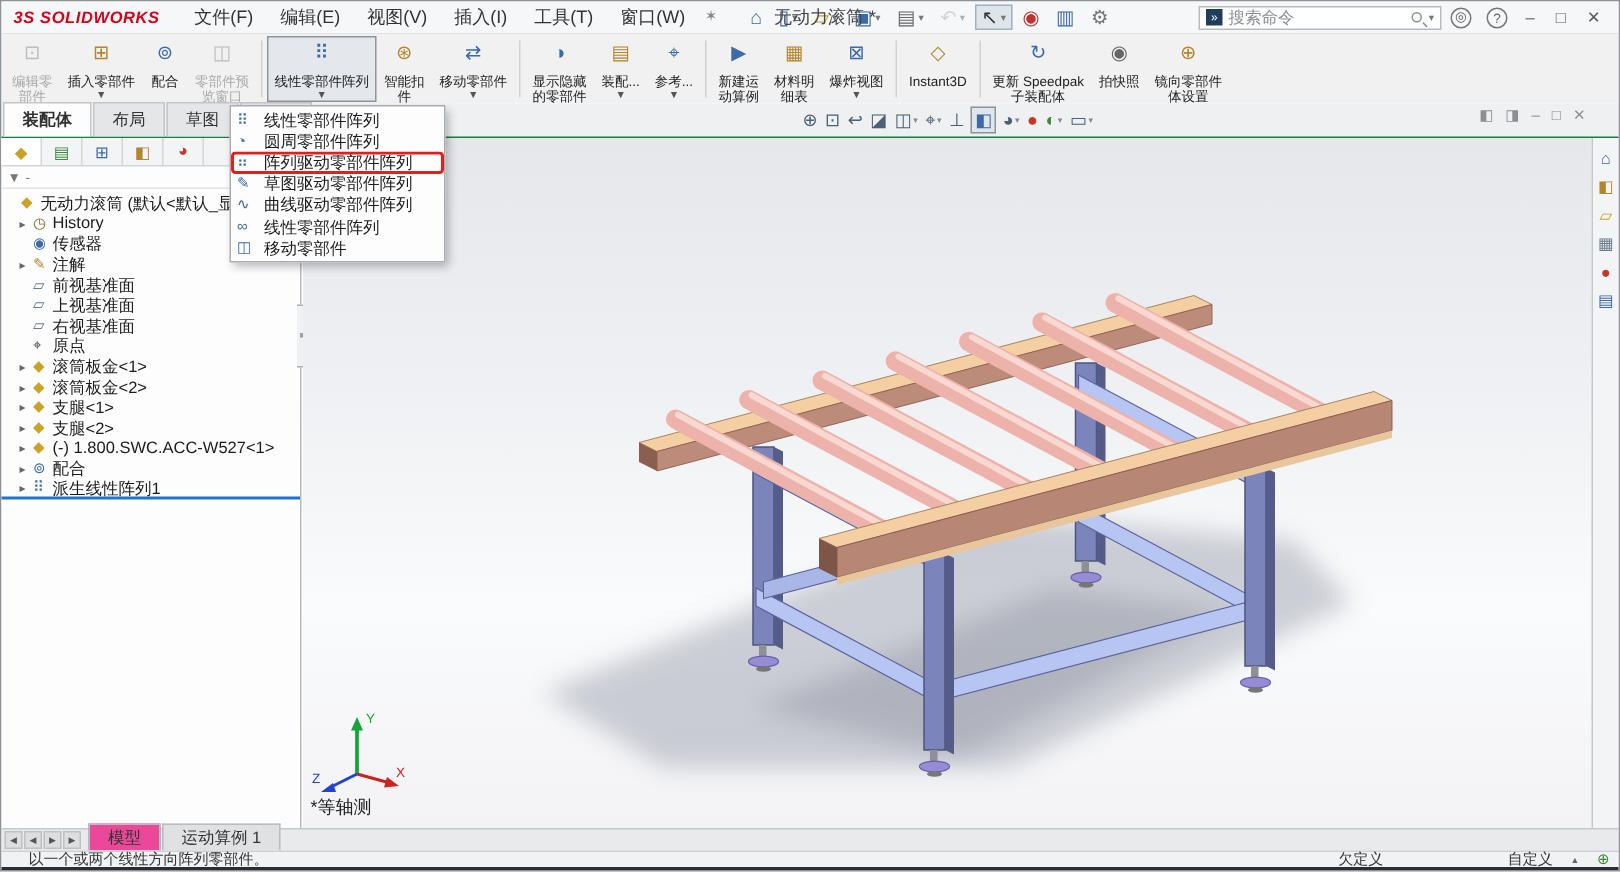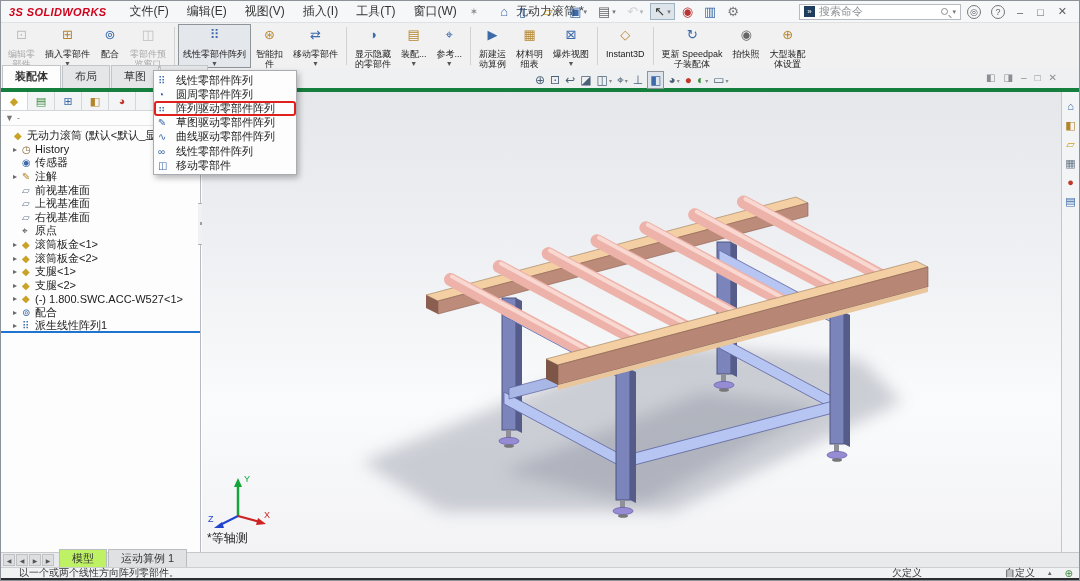--- a/index.html
+++ b/index.html
@@ -47,21 +47,21 @@
     white-space:pre-line; margin-top:7px; }
   .rbtn .rb-dd { display:none; font-size:7px; line-height:7px; color:#555; margin-top:1px; }
   .rbtn.dd .rb-dd { display:block; }
   .rbtn.disabled .rb-label { color:#a9a9a9; }
   .rbtn.disabled .rb-ico { color:#bdbdbd !important; }
   .rbtn.pressed { background:#e4e7eb; border:1px solid #8f949a; }
   .rbtn.sep { min-width:0; width:1px; padding:0; margin:3px 3px; background:#d2d2d4; border:none; }
 
   
   .tabrow { position:absolute; top:68px; left:0; right:0; height:23px; background:#eef0f1;
-    border-bottom:4px solid #15803d; display:flex; align-items:flex-end; }
+    border-bottom:1px solid #15803d; display:flex; align-items:flex-end; }
   .ctab { font-size:11px; color:#333; padding:3px 12px 4px; border:1px solid #c3c6c9;
     border-bottom:none; background:#e4e6e8; margin-left:1px; }
   .ctab.active { background:#fdfdfd; font-weight:bold; }
   .headsup { position:absolute; left:533px; top:70px; display:flex; align-items:center; gap:3px; }
   .hicon { font-size:12px; color:#4a6076; padding:0 1px; display:flex; align-items:center; }
   .hicon.dd::after { content:"▾"; font-size:6px; color:#888; margin-left:1px; }
   .hicon.boxed { border:1px solid #8f949a; background:#dfe5ea; padding:1px 2px; }
   .docwin { position:absolute; right:22px; top:71px; display:flex; gap:8px; }
   .docwin .dw { font-size:10px; color:#8b8f94; }
 
@@ -107,21 +107,21 @@
   .pmi.hl { box-shadow:inset 0 0 0 2px #e0201c; border-radius:3px; }
 
   
   .bottombar { position:absolute; left:0; right:0; bottom:13px; height:15px; background:#e9eaec;
     border-top:1px solid #c6c9cc; display:flex; align-items:flex-end; }
   .navbtns { display:flex; gap:1px; padding:1px 4px 1px 2px; }
   .navbtn { width:12px; height:12px; background:#dcdee0; border:1px solid #bfc2c5; font-size:6px;
     color:#555; display:flex; align-items:center; justify-content:center; }
   .btab { font-size:11px; padding:1px 12px; background:#dfe1e3; border:1px solid #b9bcc0;
     border-bottom:none; margin-left:1px; color:#333; }
-  .btab.active { background:#bef264; }
+  .btab.active { background:#ec4899; }
   .statusbar { position:absolute; left:0; right:0; bottom:0; height:13px; background:#f1f2f3;
     border-top:1px solid #cdd0d3; display:flex; align-items:center; font-size:10px; color:#333;
     padding:0 6px; border-bottom:2px solid #2b2d30; }
   .statusbar .msg { flex:1;margin-left:12px; }
   .statusbar .sright { display:flex; align-items:center; gap:13px; }
   .statusbar .defined { margin-right:70px; }
   .statusbar .tiny { font-size:7px; color:#666; }
 </style>
 </head>
 <body>
@@ -295,21 +295,21 @@
 子装配体</span>
 
     </div>
       <div class="rbtn">
       <span class="rb-ico" style="color: rgb(102, 102, 102);">◉</span>
       <span class="rb-label">拍快照</span>
 
     </div>
       <div class="rbtn">
       <span class="rb-ico" style="color: rgb(181, 133, 44);">⊕</span>
-      <span class="rb-label">大型装配
+      <span class="rb-label">镜向零部件
 体设置</span>
 
     </div>
     </div>
 
   <div class="tabrow">
       <span class="ctab active">装配体</span>
       <span class="ctab">布局</span>
       <span class="ctab">草图</span>
       <span class="ctab">标注</span>

